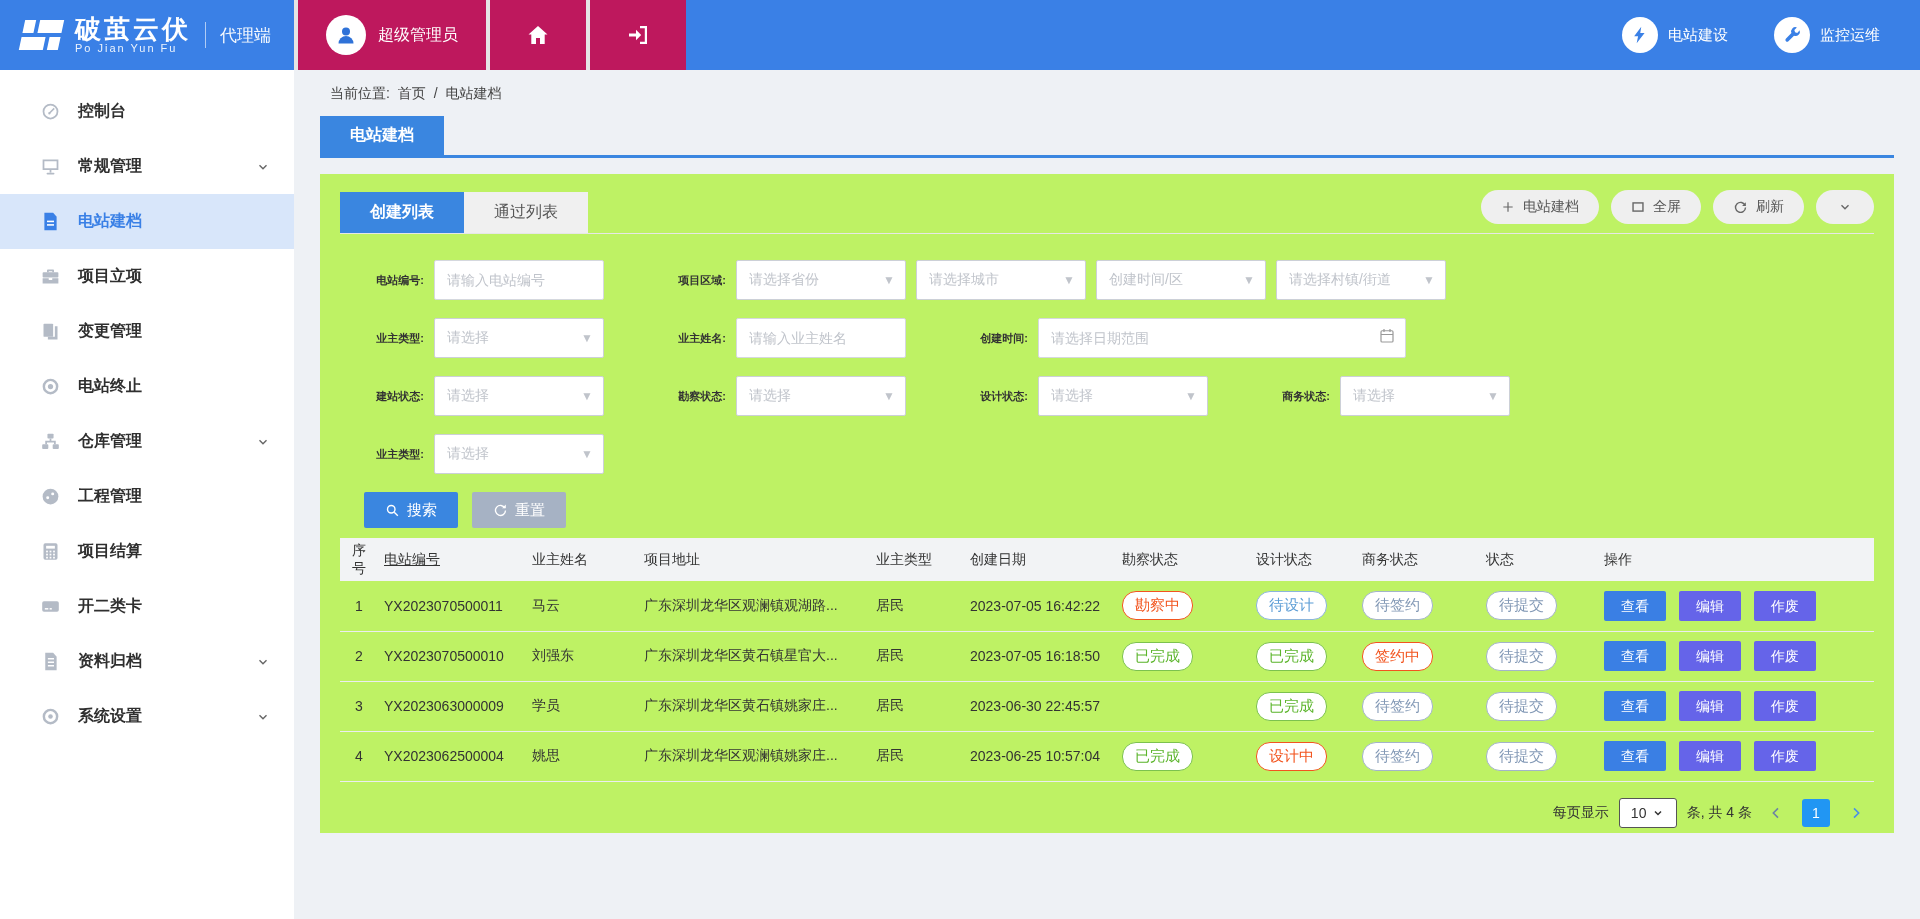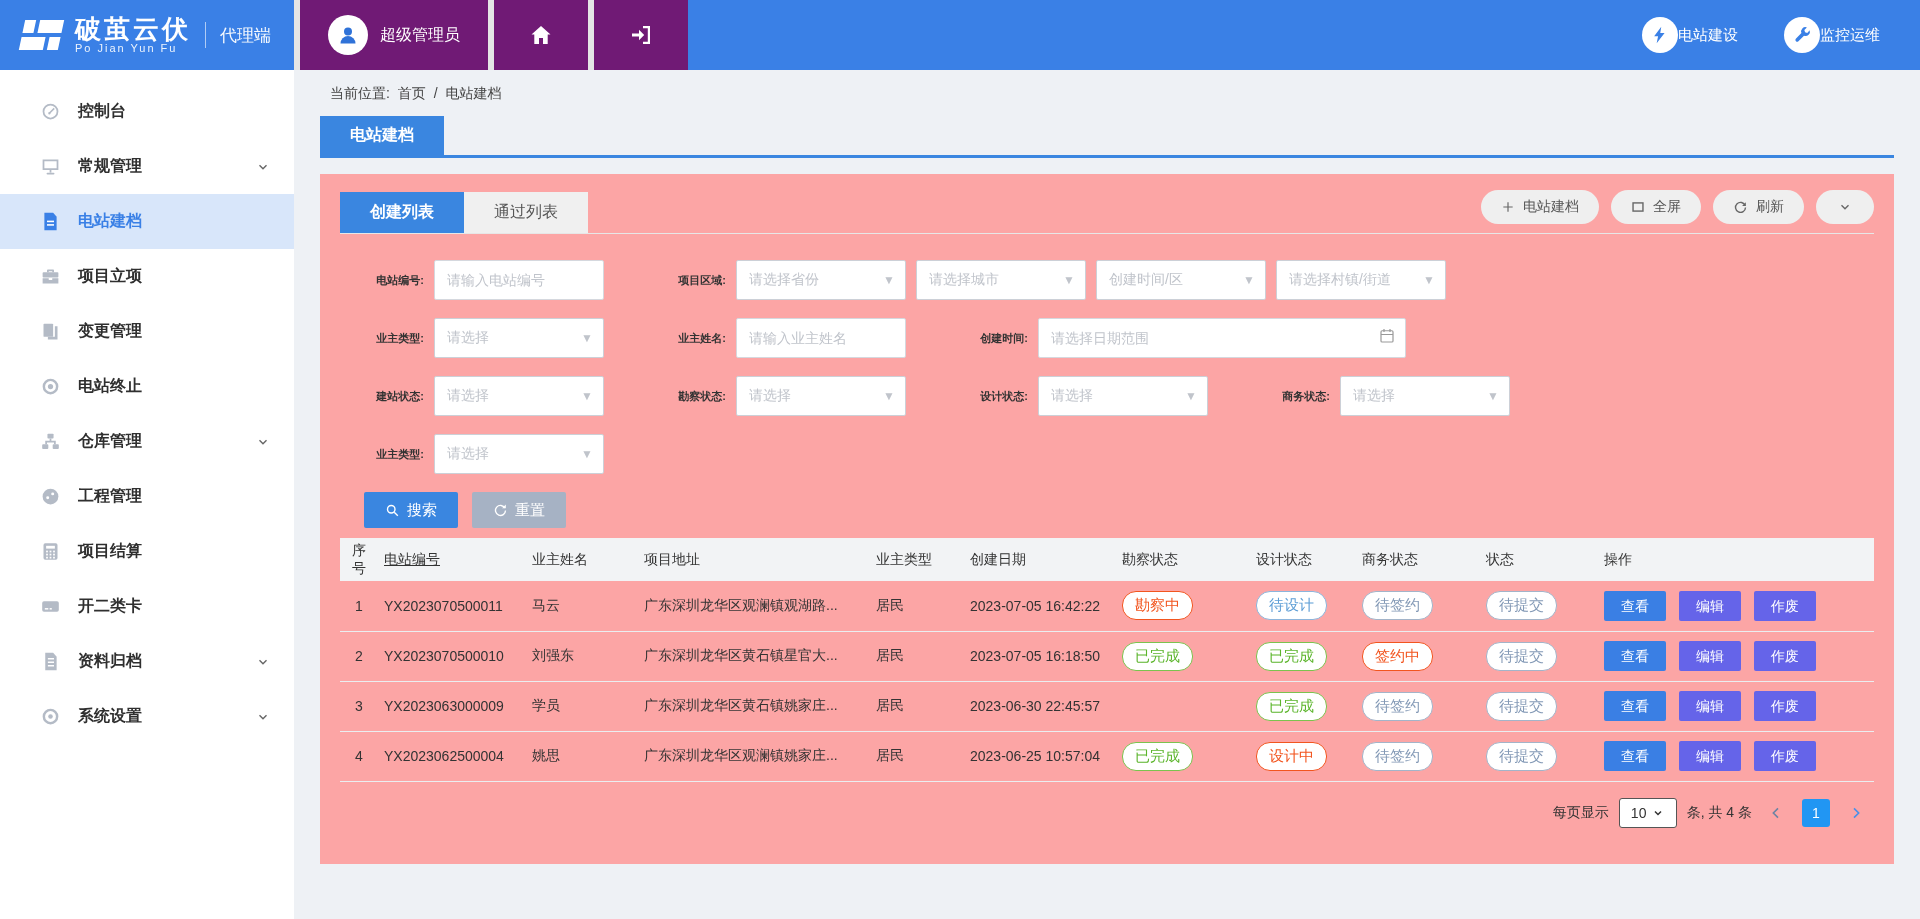--- a/index.html
+++ b/index.html
@@ -10,49 +10,49 @@
   .logo-block { width:294px; display:flex; align-items:center; padding-left:22px; gap:14px; }
   .logo-mark { display:flex; flex-direction:column; gap:4px; transform:skewX(-12deg); }
   .logo-mark .r { display:flex; gap:4px; }
   .logo-mark i { display:block; background:#fff; height:13px; }
   .lm-s { width:11px; } .lm-l { width:24px; }
   .logo-text { line-height:1.05; }
   .logo-title { font-size:26px; font-weight:700; letter-spacing:3px; }
   .logo-sub { font-size:11px; letter-spacing:2px; color:rgba(255,255,255,.9); }
   .logo-div { width:1px; height:26px; background:rgba(255,255,255,.6); }
   .portal { font-size:17px; color:rgba(255,255,255,.95); }
-  .tb-cell { background:#701a75; border-left:6px solid #e5e5e5; display:flex; align-items:center; justify-content:center; }
+  .tb-cell { background:#be185d; border-left:4px solid #e5e5e5; display:flex; align-items:center; justify-content:center; }
   .tb-user { padding:0 28px; gap:12px; }
   .avatar { width:40px; height:40px; border-radius:50%; background:#fff; display:flex; align-items:center; justify-content:center; }
   .tb-user-name { font-size:16px; }
   .tb-ic { width:100px; }
   .tb-spacer { flex:1; }
   .tb-right { display:flex; align-items:center; gap:46px; padding-right:40px; }
-  .tb-mode { display:flex; align-items:center; font-size:15px; cursor:pointer;text-align:right; }
+  .tb-mode { display:flex; align-items:center; gap:10px; font-size:15px; cursor:pointer;text-align:right; }
   .mode-circle { width:36px; height:36px; border-radius:50%; background:#fff; display:flex; align-items:center; justify-content:center; }
 
   
   .app { display:flex; height:849px; }
   .sidebar { width:294px; background:#fff; padding-top:14px; flex-shrink:0; }
   .side-item { height:55px; display:flex; align-items:center; gap:17px; padding:0 24px 0 40px; font-size:16px; font-weight:700; color:#2f2f2f; cursor:pointer; }
   .side-item .s-ico { width:21px; height:21px; color:#b4bbc6; flex-shrink:0; }
   .side-item .s-ico svg { width:21px; height:21px; display:block; }
   .side-item.active { background:#d8e6fa; color:#3a80e6; }
   .side-item.active .s-ico { color:#3a80e6; }
   .s-chev { margin-left:auto; color:#666; }
   .s-chev svg { width:14px; height:14px; display:block; }
 
   .content { flex:1; overflow:hidden; }
   .breadcrumb { padding:15px 0 0 36px; font-size:14px; color:#444; }
   .breadcrumb span { margin-right:4px; }
   .tab-strip { margin:13px 26px 0; border-bottom:3px solid #3a86e0; }
   .page-tab { display:inline-block; background:#3a86e0; color:#fff; font-size:16px; font-weight:700; padding:9px 30px; cursor:pointer; }
 
   
-  .card { margin:16px 26px 0; background:#fca5a5; padding:16px 20px 34px; min-height:655px; }
+  .card { margin:16px 26px 0; background:#bef264; padding:16px 20px 3px; min-height:655px; }
   .panel-head { display:flex; justify-content:space-between; align-items:flex-end; border-bottom:1px solid #e7e7e7; }
   .list-tabs { display:flex; }
   .list-tab { padding:10px 30px; font-size:16px; cursor:pointer; }
   .list-tab.active { background:#3a86e0; color:#fff; font-weight:700; }
   .list-tab.inactive { background:#f0f0f0; color:#555; }
   .toolbar { display:flex; gap:12px; padding-bottom:9px; }
   .tool-pill { height:34px; border-radius:17px; background:#efefef; color:#555; border:none; display:flex; align-items:center; gap:8px; padding:0 20px; font-size:14px; cursor:pointer; }
   .tool-pill svg { display:block; }
   .pill-collapse { padding:0 22px; }
 

